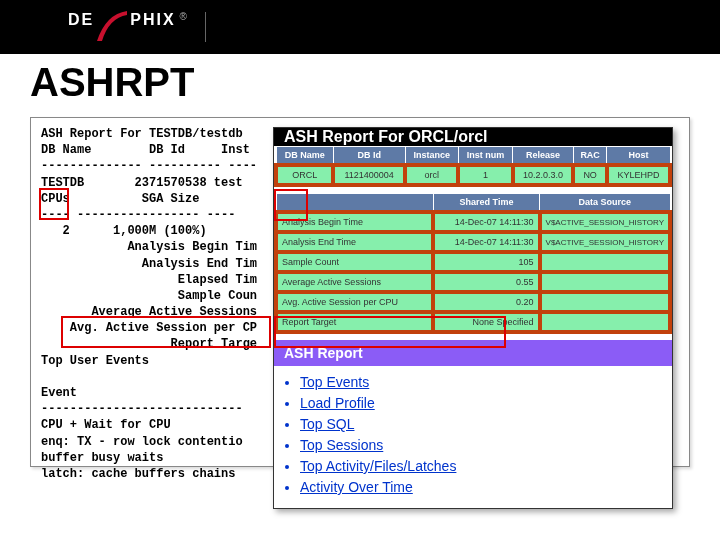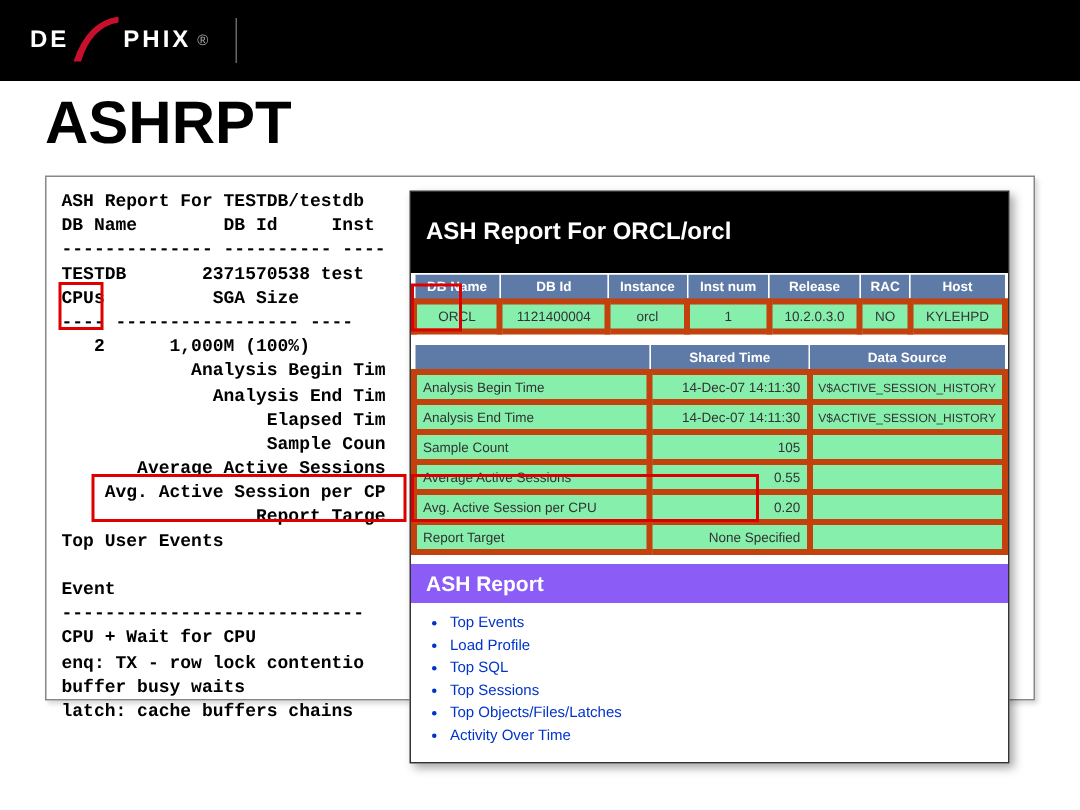--- a/index.html
+++ b/index.html
@@ -1,20 +1,20 @@
 <!DOCTYPE html>
 <html><head>
 <meta charset="utf-8">
 <style>
   * { box-sizing: border-box; margin: 0; padding: 0; }
   body { width: 720px; height: 540px; background: #fff; font-family: Arial, sans-serif; position: relative; overflow: hidden; }
 
   
   .topbar { background: #000; height: 54px; width: 100%; display: flex; align-items: center; padding-left: 20px; position: relative; }
-  .logo { display: flex; align-items: center; gap: 2px; }
+  .logo { display: flex; align-items: flex-start; gap: 2px; margin-left: 48px; }
   .logo-text { color: #fff; font-weight: bold; letter-spacing: 2px; font-size: 16px; font-family: Arial, sans-serif; }
   .logo-swoosh { position: relative; width: 32px; height: 32px; }
   .logo-swoosh svg { width: 32px; height: 32px; }
   .logo-divider { width: 1px; height: 30px; background: #666; margin-left: 18px; }
 
   .slide { padding: 6px 30px 0 30px; }
   .slide-title { font-size: 40px; font-weight: bold; color: #000; margin-bottom: 12px; }
 
   .ashbox {
     border: 1px solid #888;
@@ -46,21 +46,21 @@
     border: 1px solid #333;
     box-shadow: 3px 3px 6px rgba(0,0,0,0.35);
     font-size: 10px;
   }
   .overlay .banner {
     background: #000;
     color: #fff;
     font-family: Arial, sans-serif;
     font-weight: bold;
     font-size: 16px;
-    padding: 18px 10px;
+    padding: 0 10px;
   }
   .overlay table { border-collapse: collapse; width: 100%; margin: 0; }
   .overlay th {
     background: #5e7aa6;
     color: #fff;
     font-size: 9px;
     padding: 3px 4px;
     border: 1px solid #fff;
     text-align: center;
     font-weight: bold;
@@ -78,21 +78,21 @@
   .overlay .subbanner {
     background: #8b5cf6;
     color: #fff;
     font-family: Arial, sans-serif;
     font-weight: bold;
     font-size: 14px;
     padding: 5px 10px;
     margin-top: 6px;
   }
   .overlay ul { list-style: disc; padding: 6px 0 6px 26px; }
-  .overlay li { color: #0033cc; font-size: 10px; line-height: 1.5; cursor: pointer; }
+  .overlay li { color: #0033cc; font-size: 14px; line-height: 1.5; text-decoration: underline; cursor: pointer; }
   .overlay-inner { padding: 0 0 4px 0; }
 
   
   .hl2 { position: absolute; border: 2px solid #d00; pointer-events: none; }
 </style>
 </head>
 <body>
 
 <div class="topbar">
   <div class="logo">
@@ -206,20 +206,20 @@
           </tr>
     </tbody>
       </table>
 
     <div class="subbanner">ASH Report</div>
     <ul>
       <li>Top Events</li>
       <li>Load Profile</li>
       <li>Top SQL</li>
       <li>Top Sessions</li>
-      <li>Top Objects/Files/Latches</li>
+      <li>Top Activity/Files/Latches</li>
       <li>Activity Over Time</li>
     </ul>
   </div>
 
   <div class="hl2" style="left:0px;top:61px;width:34px;height:32px;"></div>
   <div class="hl2" style="left:0px;top:188px;width:232px;height:32px;"></div>
 </div>
 
 </body></html>

